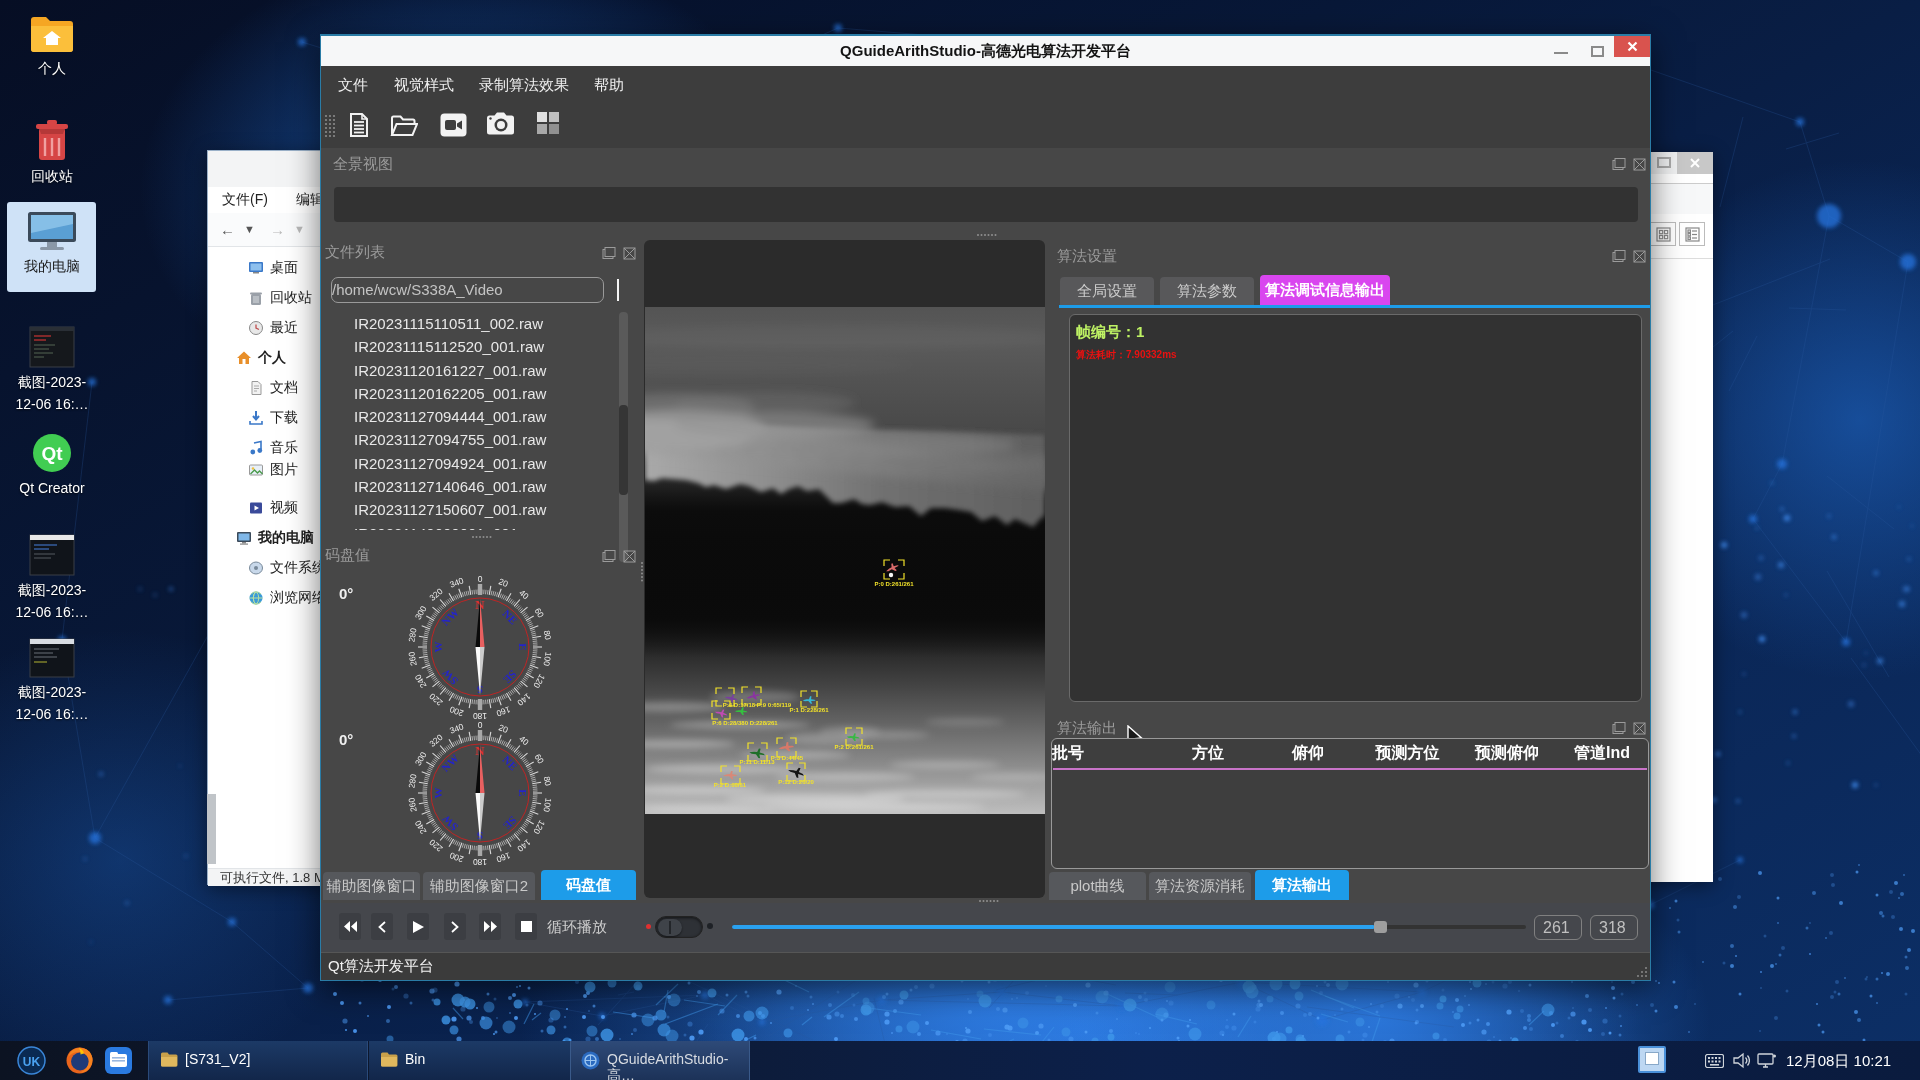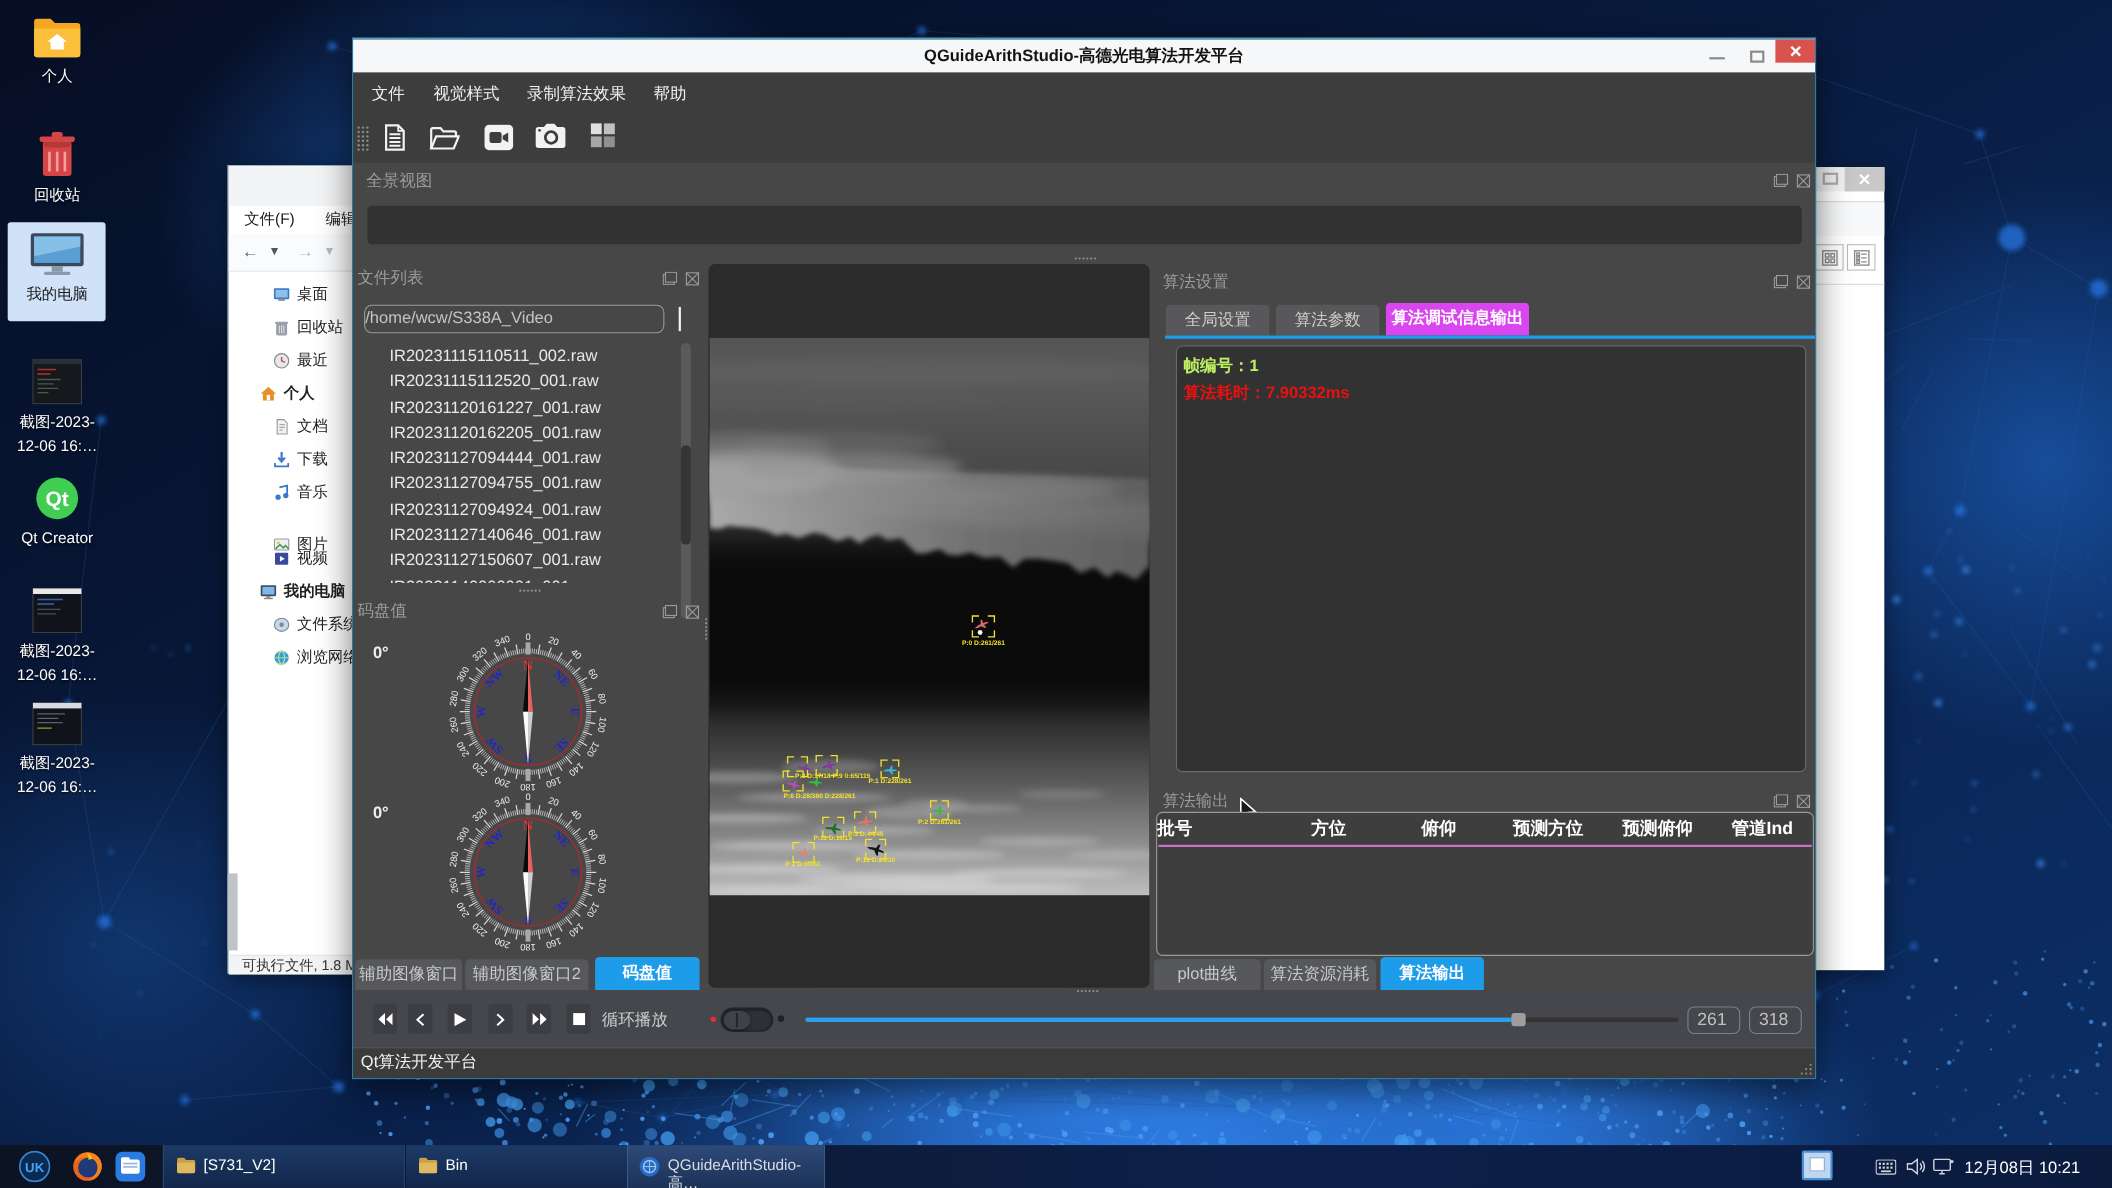--- a/index.html
+++ b/index.html
@@ -900,21 +900,21 @@
         <span style="font-size:14px;color:#222;font-weight:normal">下载</span>
       </div>
       <div class="abs" style="left:40px;top:190px;height:22px;display:flex;align-items:center;gap:6px;white-space:nowrap">
         <svg width="16" height="16" viewBox="0 0 16 16">
           <path d="M6 3 l7-1.5 v8" stroke="#3a78c8" stroke-width="1.6" fill="none"></path>
           <circle cx="4.8" cy="12" r="2.4" fill="#3a78c8"></circle>
           <circle cx="11.8" cy="10.5" r="2.4" fill="#3a78c8"></circle>
         </svg>
         <span style="font-size:14px;color:#222;font-weight:normal">音乐</span>
       </div>
-      <div class="abs" style="left:40px;top:237px;height:22px;display:flex;align-items:center;gap:6px;white-space:nowrap">
+      <div class="abs" style="left:40px;top:212px;height:22px;display:flex;align-items:center;gap:6px;white-space:nowrap">
         <svg width="16" height="16" viewBox="0 0 16 16">
           <rect x="1.5" y="3" width="13" height="10" rx="1" fill="#e8f0f8" stroke="#999"></rect>
           <circle cx="5" cy="6.5" r="1.3" fill="#f0c040"></circle>
           <path d="M2.5 12 l4-4 3 3 2-2 3 3" stroke="#4a9a4a" stroke-width="1.4" fill="none"></path>
         </svg>
         <span style="font-size:14px;color:#222;font-weight:normal">图片</span>
       </div>
       <div class="abs" style="left:40px;top:250px;height:22px;display:flex;align-items:center;gap:6px;white-space:nowrap">
         <svg width="16" height="16" viewBox="0 0 16 16">
           <rect x="2" y="2.5" width="12" height="11" rx="1" fill="#3a4a9a"></rect>
@@ -1733,21 +1733,21 @@
       </g>
     </svg>
 <div class="abs" style="left:739px;top:240px;width:912px;height:30px">
 <div class="abs" style="left:0;top:2px;width:94px;height:28px;background:#58585a;border-radius:4px 4px 0 0;text-align:center;line-height:28px;font-size:15px;color:#ccc">全局设置</div>
 <div class="abs" style="left:100px;top:2px;width:94px;height:28px;background:#58585a;border-radius:4px 4px 0 0;text-align:center;line-height:28px;font-size:15px;color:#ccc">算法参数</div>
 <div class="abs" style="left:200px;top:0;width:130px;height:30px;background:#d946ef;border-radius:4px 4px 0 0;text-align:center;line-height:30px;font-size:15px;font-weight:bold;color:#fff">算法调试信息输出</div>
 </div>
 <div class="abs" style="left:738px;top:270px;width:591px;height:3px;background:#1d9ce9"></div>
 <div class="abs" style="left:748px;top:279px;width:573px;height:388px;background:#323232;border:1px solid #6a6a6a;border-radius:6px">
 <div style="margin:8px 15px 0 6px;font-size:15px;font-weight:bold;color:#bef264">帧编号：1</div>
-<div style="margin:6px 0 0 6px;font-size:15px;font-weight:bold;color:#e81111">算法耗时：7.90332ms</div>
+<div style="margin:6px 0 0 6px;font-size:10px;font-weight:bold;color:#e81111">算法耗时：7.90332ms</div>
 </div>
 <div class="abs dockt" style="left:736px;top:684px">算法输出</div>
 <svg class="abs" style="right:4px;top:687px" width="34" height="13" viewBox="0 0 34 13">
       <g fill="none" stroke="#9b9b9b" stroke-width="1">
         <rect x="1" y="2.5" width="10" height="9"></rect>
         <rect x="3" y="0.5" width="10" height="9" fill="#474747"></rect>
         <rect x="22" y="1" width="11" height="11"></rect>
         <path d="M22 1 L33 12 M33 1 L22 12"></path>
       </g>
     </svg>

